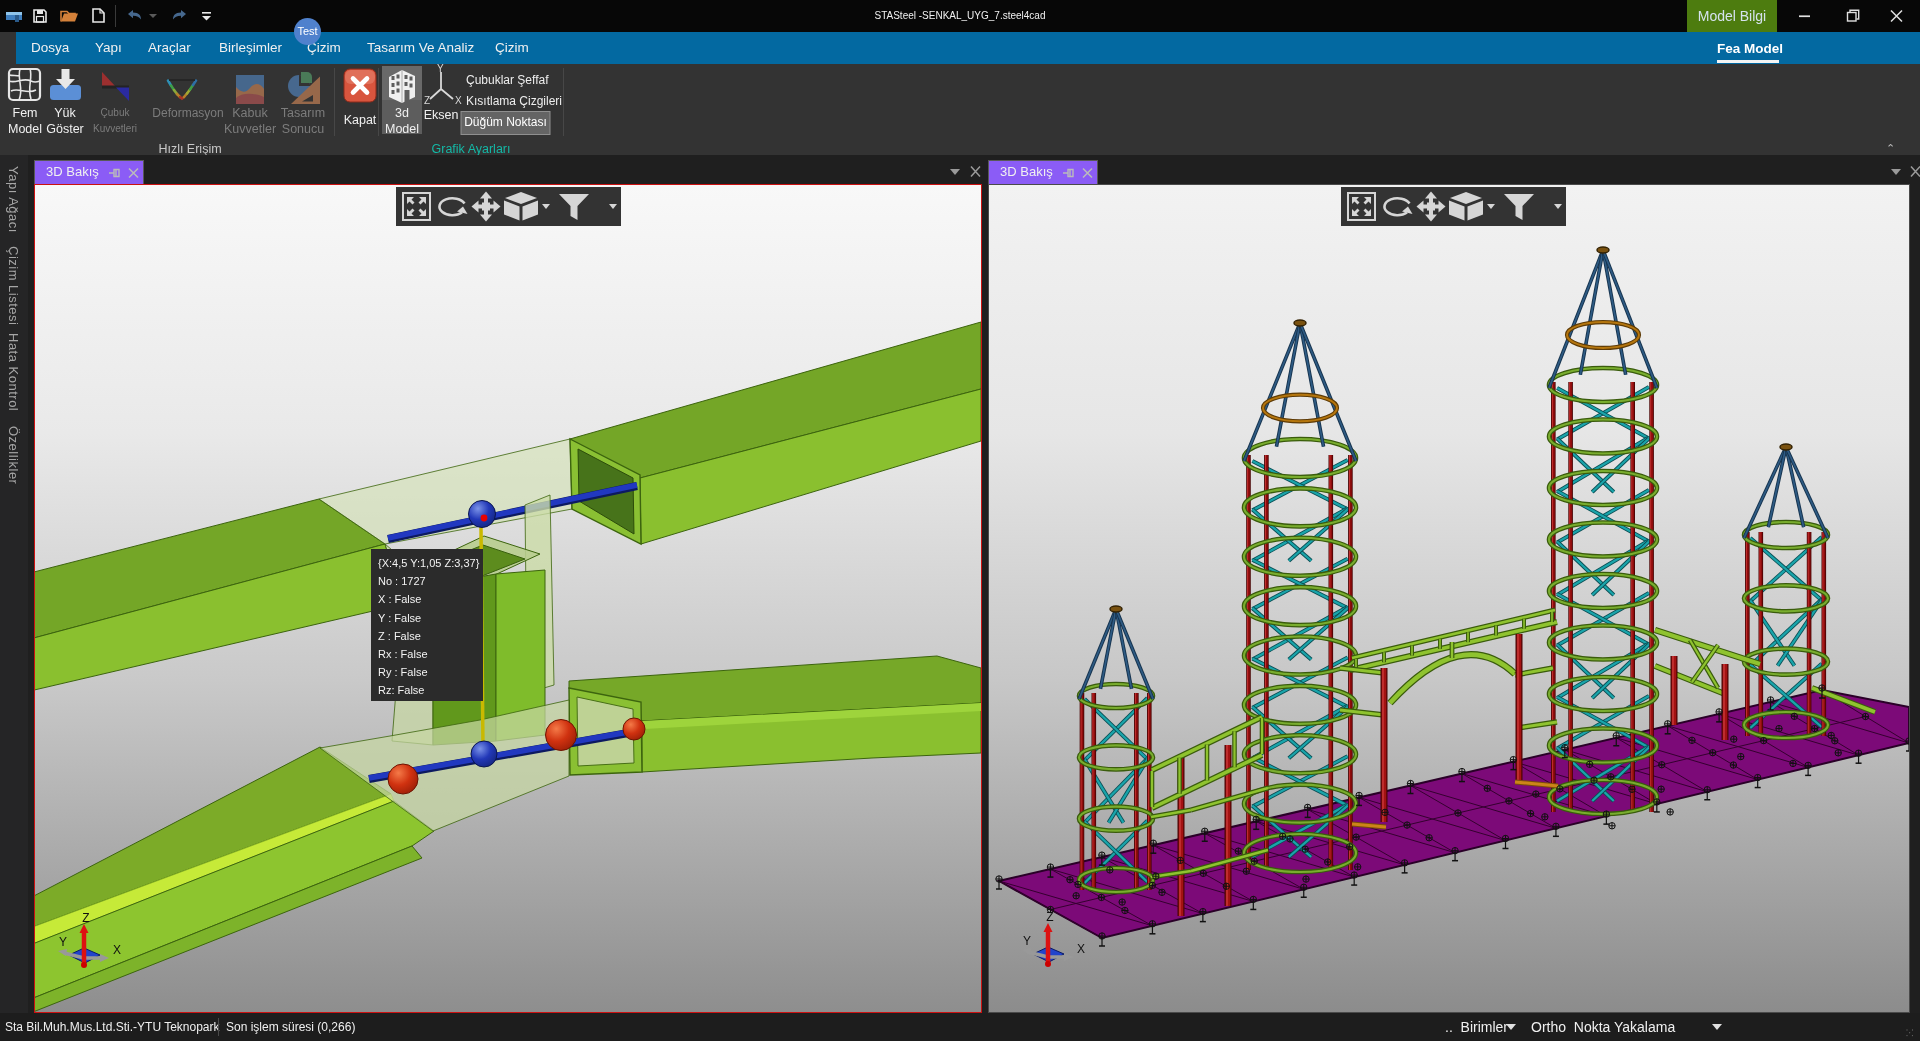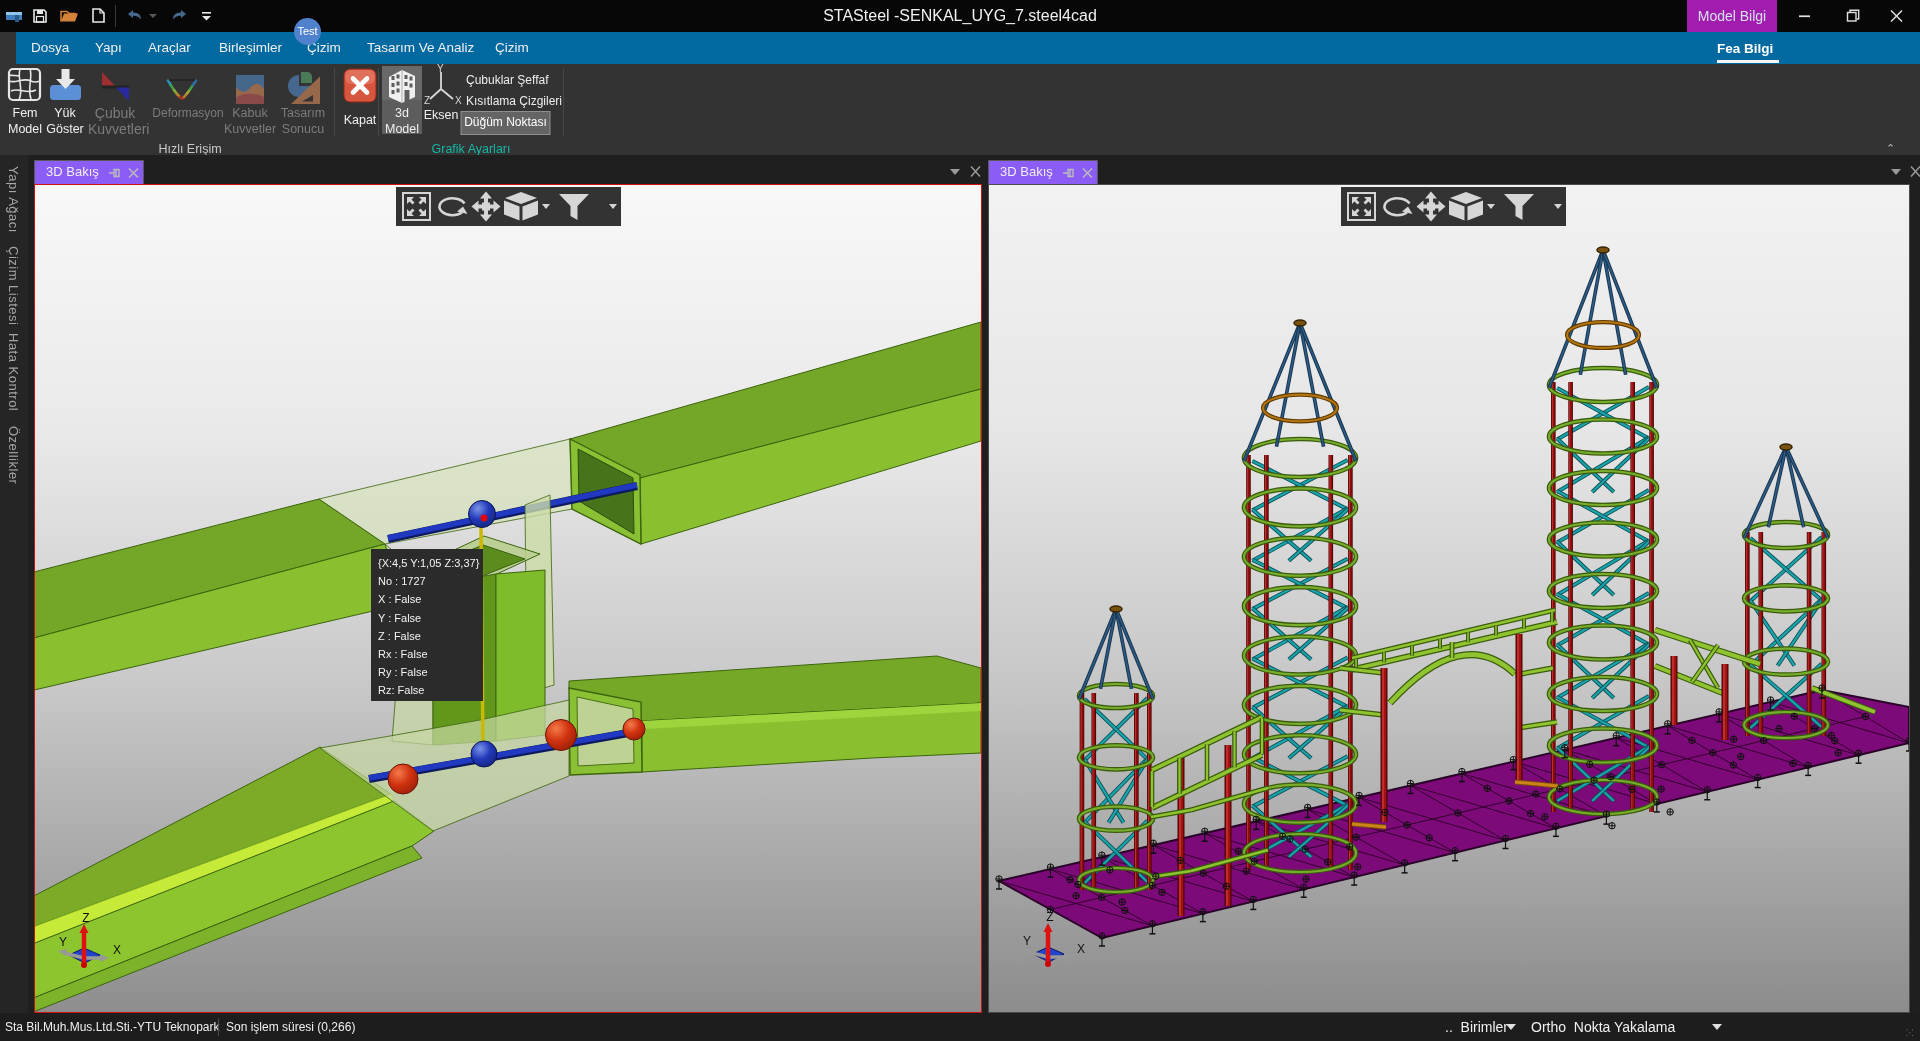--- a/index.html
+++ b/index.html
@@ -46,39 +46,39 @@
     <rect x="115" y="5" width="1" height="22" fill="#3a3a3a"></rect>
 
     <path d="M128 14 l5 -4 v2.5 c6 0 8 3 8 7 c-1.5 -2.5 -4 -3.8 -8 -3.8 v2.5 z" fill="#46688e"></path>
     <path d="M149 14 l4 4 l4 -4 z" fill="#5a5a5a"></path>
 
     <path d="M186 14 l-5 -4 v2.5 c-6 0 -8 3 -8 7 c1.5 -2.5 4 -3.8 8 -3.8 v2.5 z" fill="#46688e"></path>
 
     <rect x="202" y="12" width="9" height="1.6" fill="#e8e8e8"></rect>
     <path d="M202 16 l9 0 l-4.5 4.5 z" fill="#e8e8e8"></path>
   </svg>
-  <div class="abs" style="left:0;top:0;width:1920px;height:32px;line-height:32px;text-align:center;color:#f0f0f0;font-size:16px;">STASteel -SENKAL_UYG_7.steel4cad</div>
-  <div class="abs" style="left:1687px;top:0;width:90px;height:32px;background:#a21caf;color:#d5e2ee;font-size:14px;text-align:center;line-height:32px;">Model Bilgi</div>
+  <div class="abs" style="left:0;top:0;width:1920px;height:32px;line-height:32px;text-align:center;color:#f0f0f0;font-size:10px;">STASteel -SENKAL_UYG_7.steel4cad</div>
+  <div class="abs" style="left:1687px;top:0;width:90px;height:32px;background:#4d7c0f;color:#d5e2ee;font-size:14px;text-align:center;line-height:32px;">Model Bilgi</div>
   <svg class="abs" style="left:1780px;top:0" width="140" height="32" viewBox="0 0 140 32">
     <rect x="19" y="15.4" width="11" height="1.7" fill="#e0e0e0"></rect>
     <rect x="67.5" y="12.5" width="8.5" height="8.5" fill="none" stroke="#e0e0e0" stroke-width="1.4"></rect>
     <path d="M70 12.5 v-2.2 h8.7 v8.7 h-2.2" fill="none" stroke="#e0e0e0" stroke-width="1.4"></path>
     <path d="M111 10.5 l11 11 M122 10.5 l-11 11" stroke="#e0e0e0" stroke-width="1.5"></path>
   </svg>
 </div>
 
 <div id="menubar">
   <div class="menuitem" style="left:15px;">Dosya</div>
   <div class="menuitem" style="left:79px;">Yapı</div>
   <div class="menuitem" style="left:132px;">Araçlar</div>
   <div class="menuitem" style="left:203px;">Birleşimler</div>
   <div class="menuitem" style="left:291px;">Çizim</div>
   <div class="menuitem" style="left:351px;">Tasarım Ve Analiz</div>
   <div class="menuitem" style="left:479px;">Çizim</div>
-  <div class="abs" style="left:1701px;top:9px;color:#ffffff;font-size:13.5px;font-weight:bold;">Fea Bilgi</div>
+  <div class="abs" style="left:1701px;top:9px;color:#ffffff;font-size:13.5px;font-weight:bold;">Fea Model</div>
   <div class="abs" style="left:1701px;top:28px;width:62px;height:2.5px;background:#f5f5f5;"></div>
 </div>
 <div class="abs" style="left:294px;top:18px;width:27px;height:27px;border-radius:50%;background:#4f81cd;color:#fff;font-size:11px;text-align:center;line-height:27px;">Test</div>
 
 <div id="ribbon">
   <svg class="abs" style="left:0;top:0" width="640" height="91" viewBox="0 0 640 91">
 
     <rect x="9" y="5" width="31" height="31" rx="4" fill="none" stroke="#e6e6e6" stroke-width="2.2"></rect>
     <path d="M9 17 c7 3 14 -4 22 0 c4 2 6 1 9 0 M11 27 c8 -4 16 4 25 -1 M20 5 c-3 10 4 20 -1 31 M30 5 c3 8 -3 19 1 30 M9 11 c4 1 7 0 11 1" fill="none" stroke="#e6e6e6" stroke-width="1.6"></path>
 
@@ -147,21 +147,21 @@
     <text x="437" y="8" fill="#d8d8d8" font-size="10">Y</text>
     <text x="424" y="40" fill="#d8d8d8" font-size="10">Z</text>
     <text x="455" y="40" fill="#d8d8d8" font-size="10">X</text>
 
     <rect x="461" y="47.5" width="89" height="23" fill="#646464" stroke="#8f8f8f" stroke-width="1"></rect>
 
     <rect x="563" y="4" width="1" height="68" fill="#474747"></rect>
   </svg>
   <div class="abs" style="left:2px;top:41px;width:46px;color:#f0f0f0;font-size:12.5px;text-align:center;line-height:16px;">Fem<br>Model</div>
   <div class="abs" style="left:42px;top:41px;width:46px;color:#f0f0f0;font-size:12.5px;text-align:center;line-height:16px;">Yük<br>Göster</div>
-  <div class="abs" style="left:88px;top:41px;width:54px;color:#7c7c7c;font-size:14px;text-align:center;line-height:16px;">Çubuk<br>Kuvvetleri</div>
+  <div class="abs" style="left:88px;top:41px;width:54px;color:#7c7c7c;font-size:10px;text-align:center;line-height:16px;">Çubuk<br>Kuvvetleri</div>
   <div class="abs" style="left:150px;top:41px;width:76px;color:#7c7c7c;font-size:12px;text-align:center;line-height:16px;">Deformasyon</div>
   <div class="abs" style="left:222px;top:41px;width:56px;color:#7c7c7c;font-size:12.5px;text-align:center;line-height:16px;">Kabuk<br>Kuvvetler</div>
   <div class="abs" style="left:274px;top:41px;width:58px;color:#7c7c7c;font-size:12.5px;text-align:center;line-height:16px;">Tasarım<br>Sonucu</div>
   <div class="abs" style="left:337px;top:49px;width:46px;color:#f0f0f0;font-size:12.5px;text-align:center;">Kapat</div>
   <div class="abs" style="left:379px;top:41px;width:46px;color:#f0f0f0;font-size:12.5px;text-align:center;line-height:16px;">3d<br>Model</div>
   <div class="abs" style="left:418px;top:44px;width:46px;color:#f0f0f0;font-size:12.5px;text-align:center;">Eksen</div>
   <div class="abs" style="left:466px;top:9px;color:#eeeeee;font-size:12px;">Çubuklar Şeffaf</div>
   <div class="abs" style="left:466px;top:30px;color:#eeeeee;font-size:12px;">Kısıtlama Çizgileri</div>
   <div class="abs" style="left:461px;top:47px;width:89px;height:23px;line-height:23px;text-align:center;color:#ffffff;font-size:12px;white-space:nowrap;">Düğüm Noktası</div>
   <div class="abs" style="left:140px;top:78px;width:100px;color:#c8c8c8;font-size:12.5px;text-align:center;">Hızlı Erişim</div>

